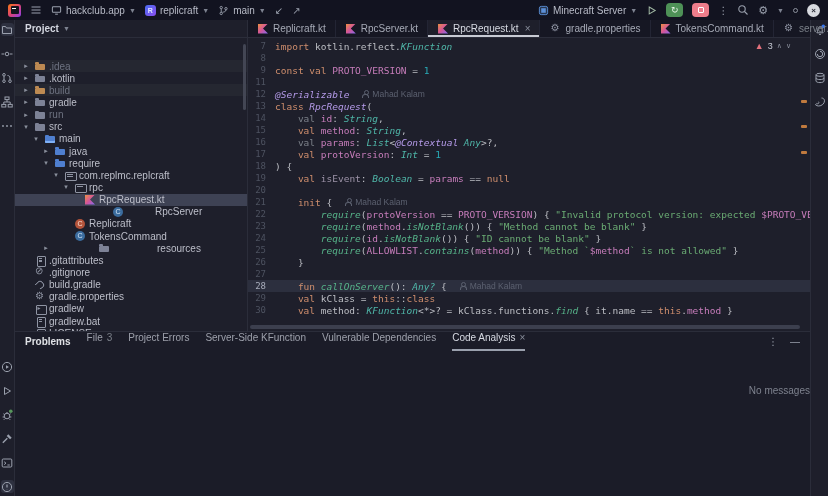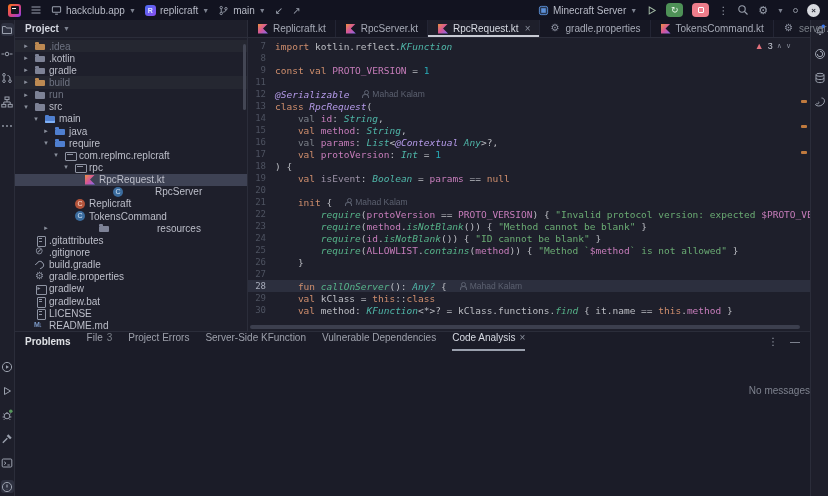--- a/index.html
+++ b/index.html
@@ -266,39 +266,39 @@
 
     <div class="center">
       <div class="center-top">
 
         <div class="ppanel">
           <div class="phead">
             <span>Project</span>
             <span class="chev">▼</span>
           </div>
           <div class="tree">
-              <div class="trow hl dim" style="padding-left: 6px;">
+              <div class="trow hl dim" style="padding-left: 6px; margin-top: 20px;">
                 <span class="tchev">▸</span>
                 <span class="ic ic-folder-excluded"></span>
                 <span class="tlabel">.idea</span>
               </div>
               <div class="trow" style="padding-left: 6px;">
                 <span class="tchev">▸</span>
                 <span class="ic ic-folder"></span>
                 <span class="tlabel">.kotlin</span>
               </div>
+              <div class="trow hl dim" style="padding-left: 6px;">
+                <span class="tchev">▸</span>
+                <span class="ic ic-folder-excluded"></span>
+                <span class="tlabel">build</span>
+              </div>
               <div class="trow" style="padding-left: 6px;">
                 <span class="tchev">▸</span>
                 <span class="ic ic-folder"></span>
                 <span class="tlabel">gradle</span>
-              </div>
-              <div class="trow hl dim" style="padding-left: 6px;">
-                <span class="tchev">▸</span>
-                <span class="ic ic-folder-excluded"></span>
-                <span class="tlabel">build</span>
               </div>
               <div class="trow dim" style="padding-left: 6px;">
                 <span class="tchev">▸</span>
                 <span class="ic ic-folder"></span>
                 <span class="tlabel">run</span>
               </div>
               <div class="trow" style="padding-left: 6px;">
                 <span class="tchev">▾</span>
                 <span class="ic ic-folder"></span>
                 <span class="tlabel">src</span>

